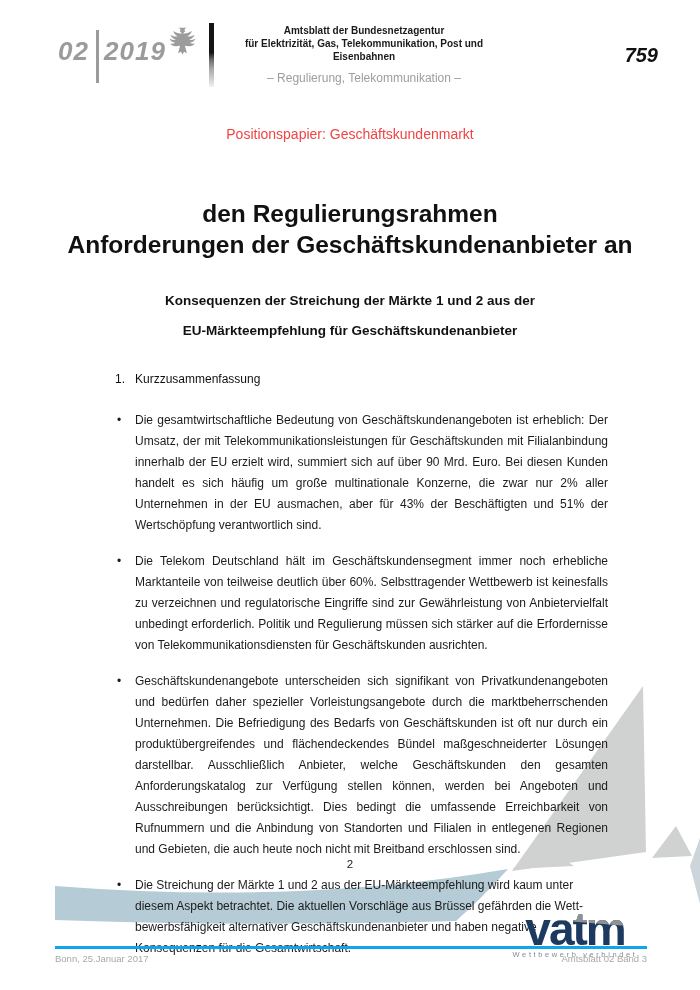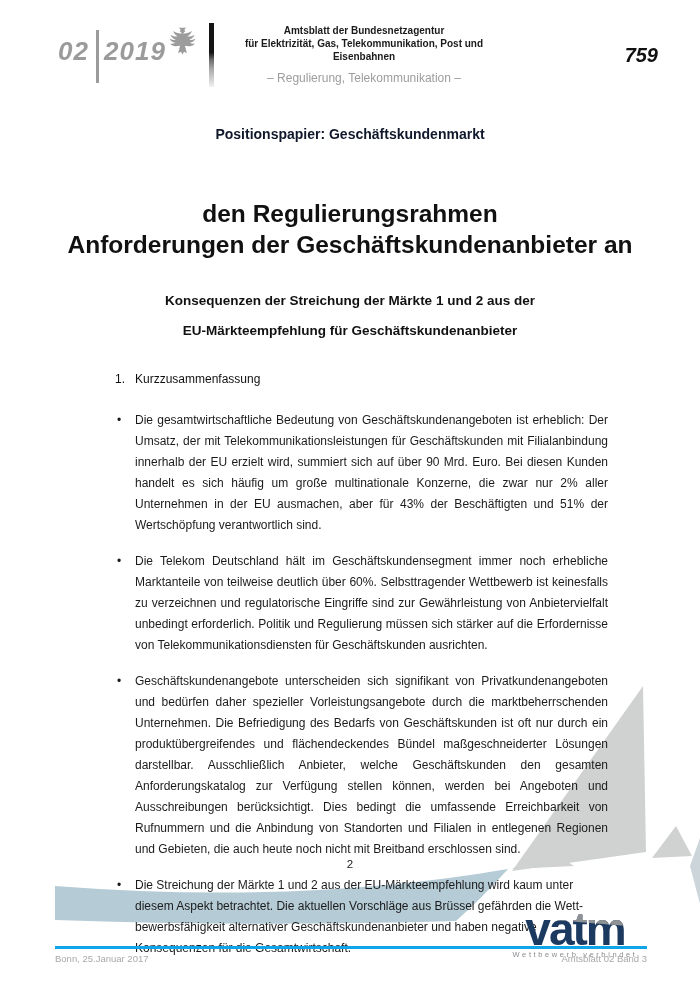--- a/index.html
+++ b/index.html
@@ -16,21 +16,21 @@
   .eagle{position:absolute;left:167px;top:25px;width:40px;height:36px;}
   .agency-bar{position:absolute;left:209px;top:23px;width:5px;height:64px;
       background:linear-gradient(#141414 0%,#141414 46%,#6f6f6f 58%,#a9a9a9 72%,#dcdcdc 92%,#f2f2f2 100%);}
   .agency-block{position:absolute;left:214px;top:24px;width:300px;text-align:center;}
   .agency-l1{font-weight:bold;font-size:10px;line-height:13px;}
   .agency-l2{font-weight:bold;font-size:10px;line-height:13px;}
   .agency-l3{color:#9d9d9d;font-size:12px;margin-top:8px;}
   .pageno-top{position:absolute;right:42px;top:44px;font-size:20px;font-weight:bold;font-style:italic;color:#111;}
   
   .content{position:relative;z-index:1;padding-top:126px;}
-  .kicker{text-align:center;font-weight:bold;font-size:14px;color:#0f172a;}
+  .kicker{text-align:center;font-weight:normal;font-size:14px;color:#ef4444;}
   .doc-title{margin-top:56px;text-align:center;font-weight:bold;font-size:24.5px;line-height:31px;color:#111;}
   .subtitle{margin-top:26px;text-align:center;font-weight:bold;font-size:13.5px;line-height:30px;color:#111;}
   .section-heading{margin:26px 0 0 115px;font-weight:normal;font-size:12px;color:#111;}
   .section-heading .sec-no{display:inline-block;width:20px;}
   .bullets{margin:24px 0 0 0;padding:0;list-style:none;}
   .bullets li{position:relative;margin:0 0 15px 135px;width:473px;
       font-size:12px;line-height:21px;text-align:justify;color:#1b1b1b;}
   .bullets li .bullet-mark{position:absolute;left:-18px;top:0;font-size:12px;}
   .bullets li.narrow{width:458px;text-align:left;}
   .pageno-bottom{position:absolute;left:0;top:858px;width:700px;text-align:center;

